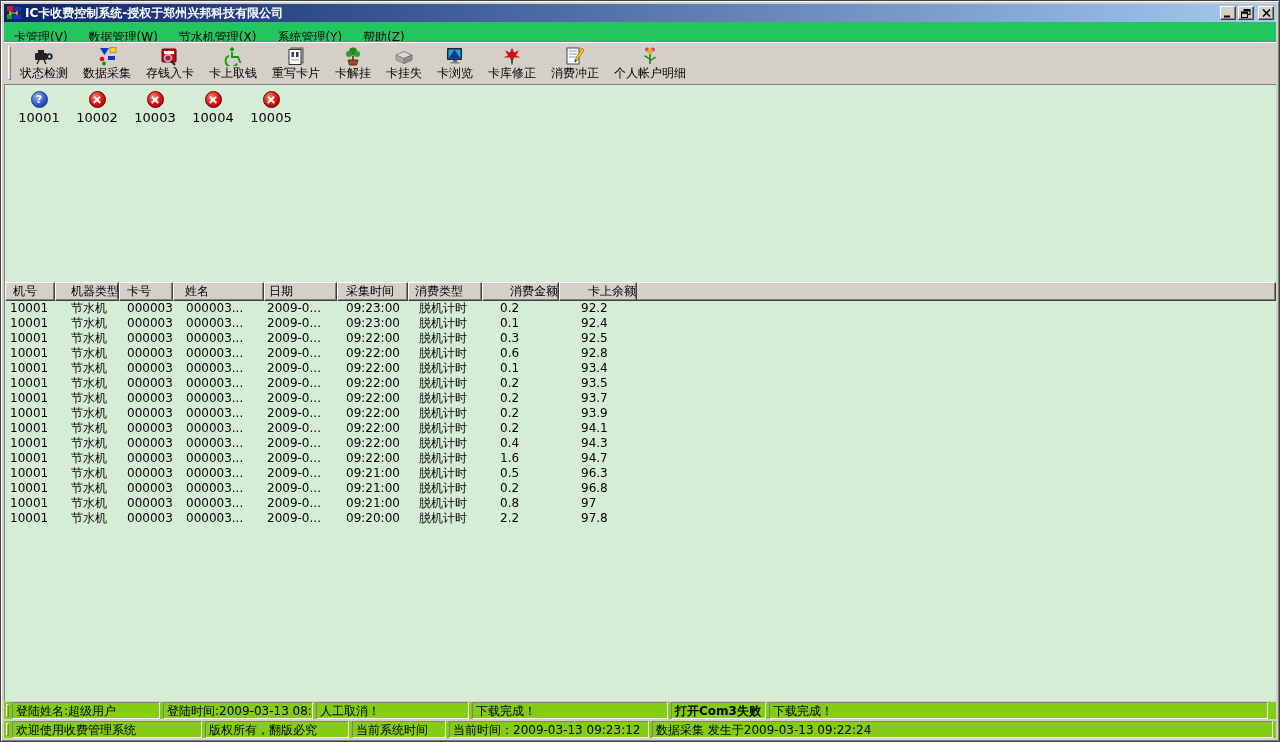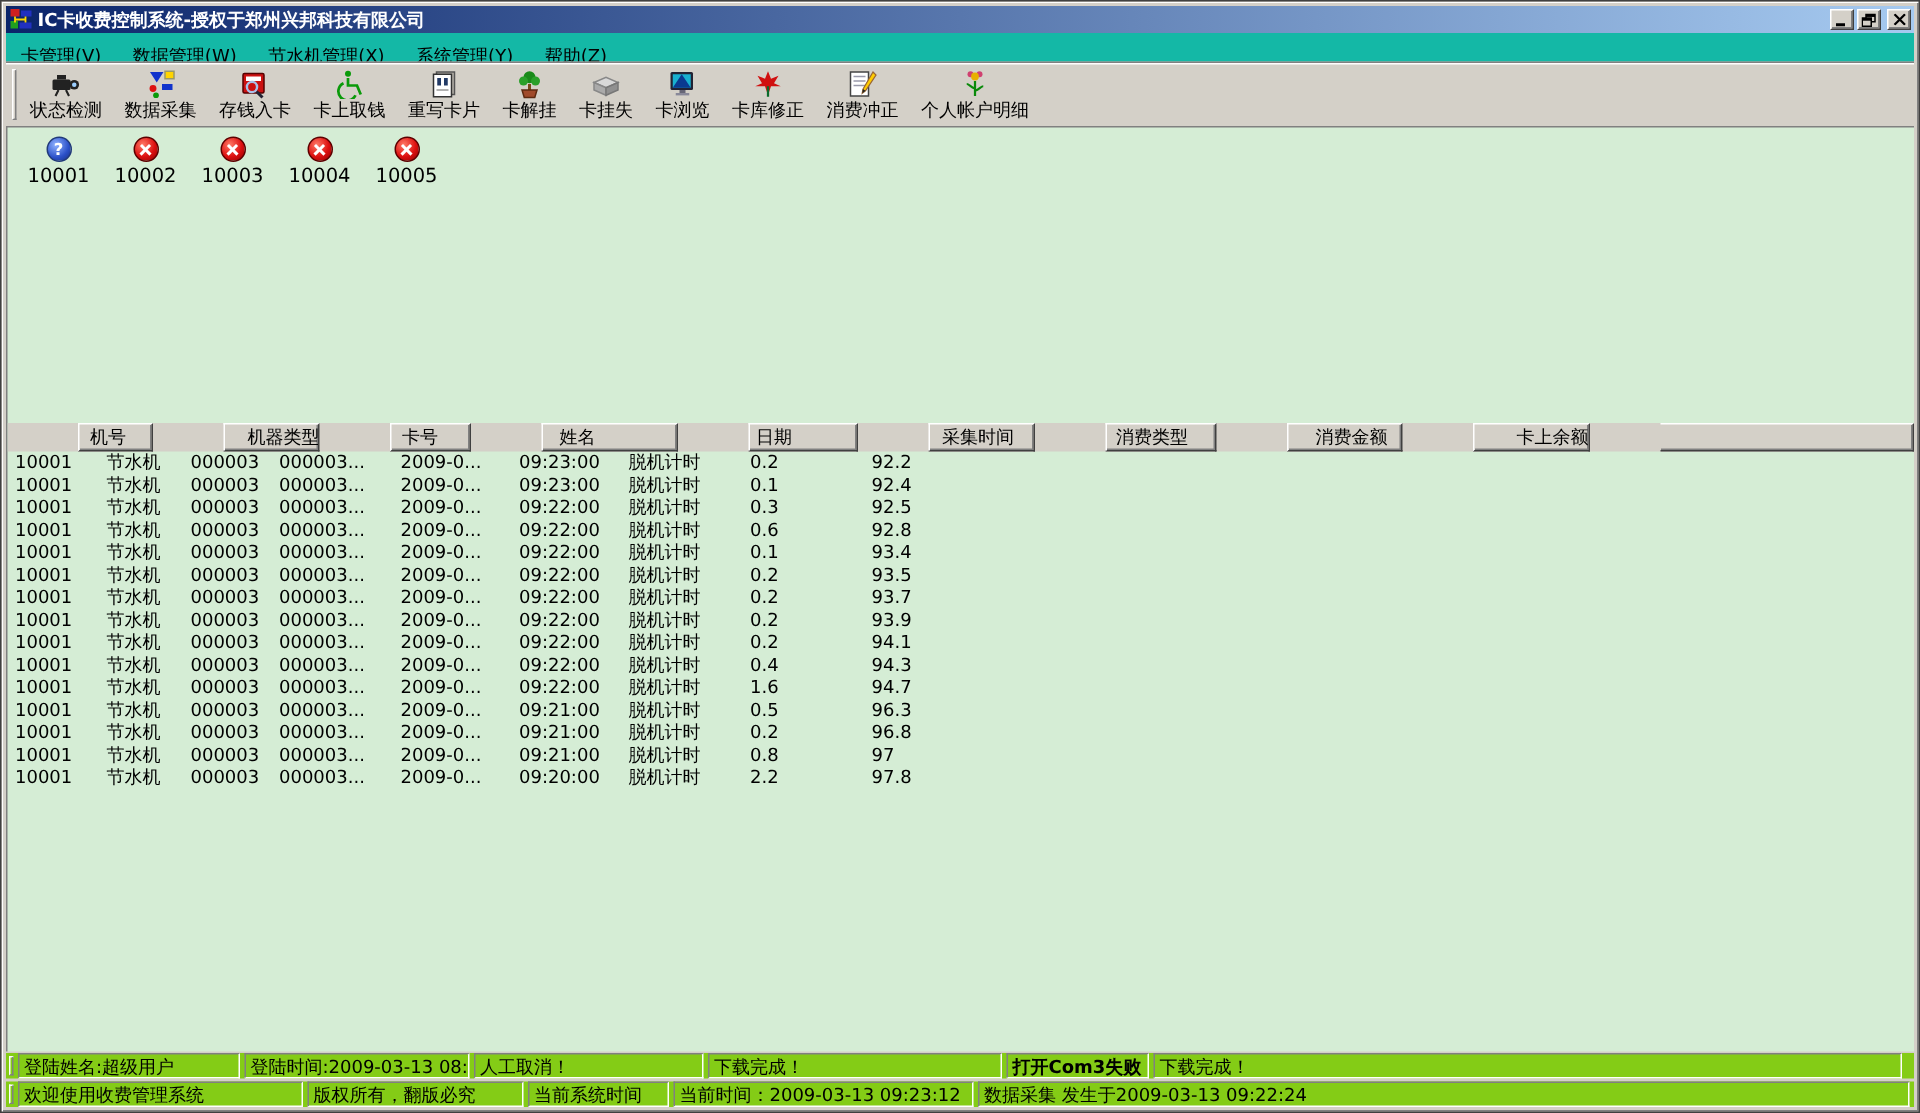--- a/index.html
+++ b/index.html
@@ -23,21 +23,21 @@
   .winbtn{
     width:16px;height:14px;margin-left:2px;background:#d4d0c8;
     border:1px solid;border-color:#fff #404040 #404040 #fff;
     box-shadow:inset -1px -1px 0 #808080;
     display:flex;align-items:center;justify-content:center;flex:0 0 auto;cursor:default;
   }
   .winbtn.close{margin-left:4px;}
   
   .menubar{
     position:absolute;left:3px;top:21px;right:3px;height:30px;
-    display:flex;align-items:center;padding-left:4px;background:#14b8a6;
+    display:flex;align-items:center;padding-left:4px;background:#22c55e;
   }
   .menu-item{padding:2px 6px;margin-right:9px;white-space:nowrap;}
   
   .toolbar{
     position:absolute;left:3px;top:40px;right:3px;height:43px;
     background:#d4d0c8;border-top:1px solid #808080;
     box-shadow:inset 0 1px 0 #fff;
     display:flex;align-items:center;padding-left:3px;
   }
   .grip{width:3px;height:34px;margin:0 2px 0 1px;
@@ -66,37 +66,37 @@
   .dev-err::after{transform:translate(-50%,-50%) rotate(-45deg);}
   .dev-label{font-size:13px;}
   
   .list{
     position:absolute;left:3px;top:281px;right:3px;height:419px;
     background:#d5edd5;border-left:1px solid #808080;overflow:hidden;
   }
   .lheader{display:flex;height:19px;background:#d4d0c8;}
   .hc{height:19px;line-height:17px;background:#d4d0c8;white-space:nowrap;overflow:hidden;
     border:1px solid;border-color:#fff #404040 #404040 #fff;
-    box-shadow:inset -1px -1px 0 #808080;margin-left:47px;}
+    box-shadow:inset -1px -1px 0 #808080;}
   .hfill{flex:1 1 auto;border-left:none;}
   .lr{display:flex;height:15px;line-height:15px;}
   .c{white-space:nowrap;overflow:hidden;}
   .c0{width:50px;padding-left:5px;}
   .c1{width:64px;padding-left:16px;}
   .c2{width:54px;padding-left:8px;}
   .c3{width:91px;padding-left:13px;}
   .c4{width:73px;padding-left:3px;}
   .c5{width:71px;padding-left:9px;}
   .c6{width:74px;padding-left:11px;}
   .c7{width:77px;padding-left:18px;}
   .c8{width:78px;padding-left:22px;}
   .hc.c0{padding-left:7px;}  .hc.c1{padding-left:15px;}
   .hc.c2{padding-left:7px;}  .hc.c3{padding-left:11px;}
   .hc.c4{padding-left:4px;}  .hc.c5{padding-left:8px;}
-  .hc.c6{padding-left:6px;}  .hc.c7{}
+  .hc.c6{padding-left:6px;}  .hc.c7{text-align:right;}
   .hc.c8{padding-left:14px;text-align:right;}
   
   .statusrow{position:absolute;left:3px;right:3px;height:17px;
     display:flex;align-items:stretch;padding-left:2px;background:#84cc16;}
   .statusrow.r1{top:701px;}
   .statusrow.r2{top:720px;}
   .sgrip{width:3px;height:13px;align-self:center;margin-right:3px;
     border:1px solid;border-color:#fff #808080 #808080 #fff;flex:0 0 auto;}
   .sp{border:1px solid;border-color:#808080 #fff #fff #808080;
     padding:1px 0 0 3px;margin-right:3px;white-space:nowrap;overflow:hidden;

